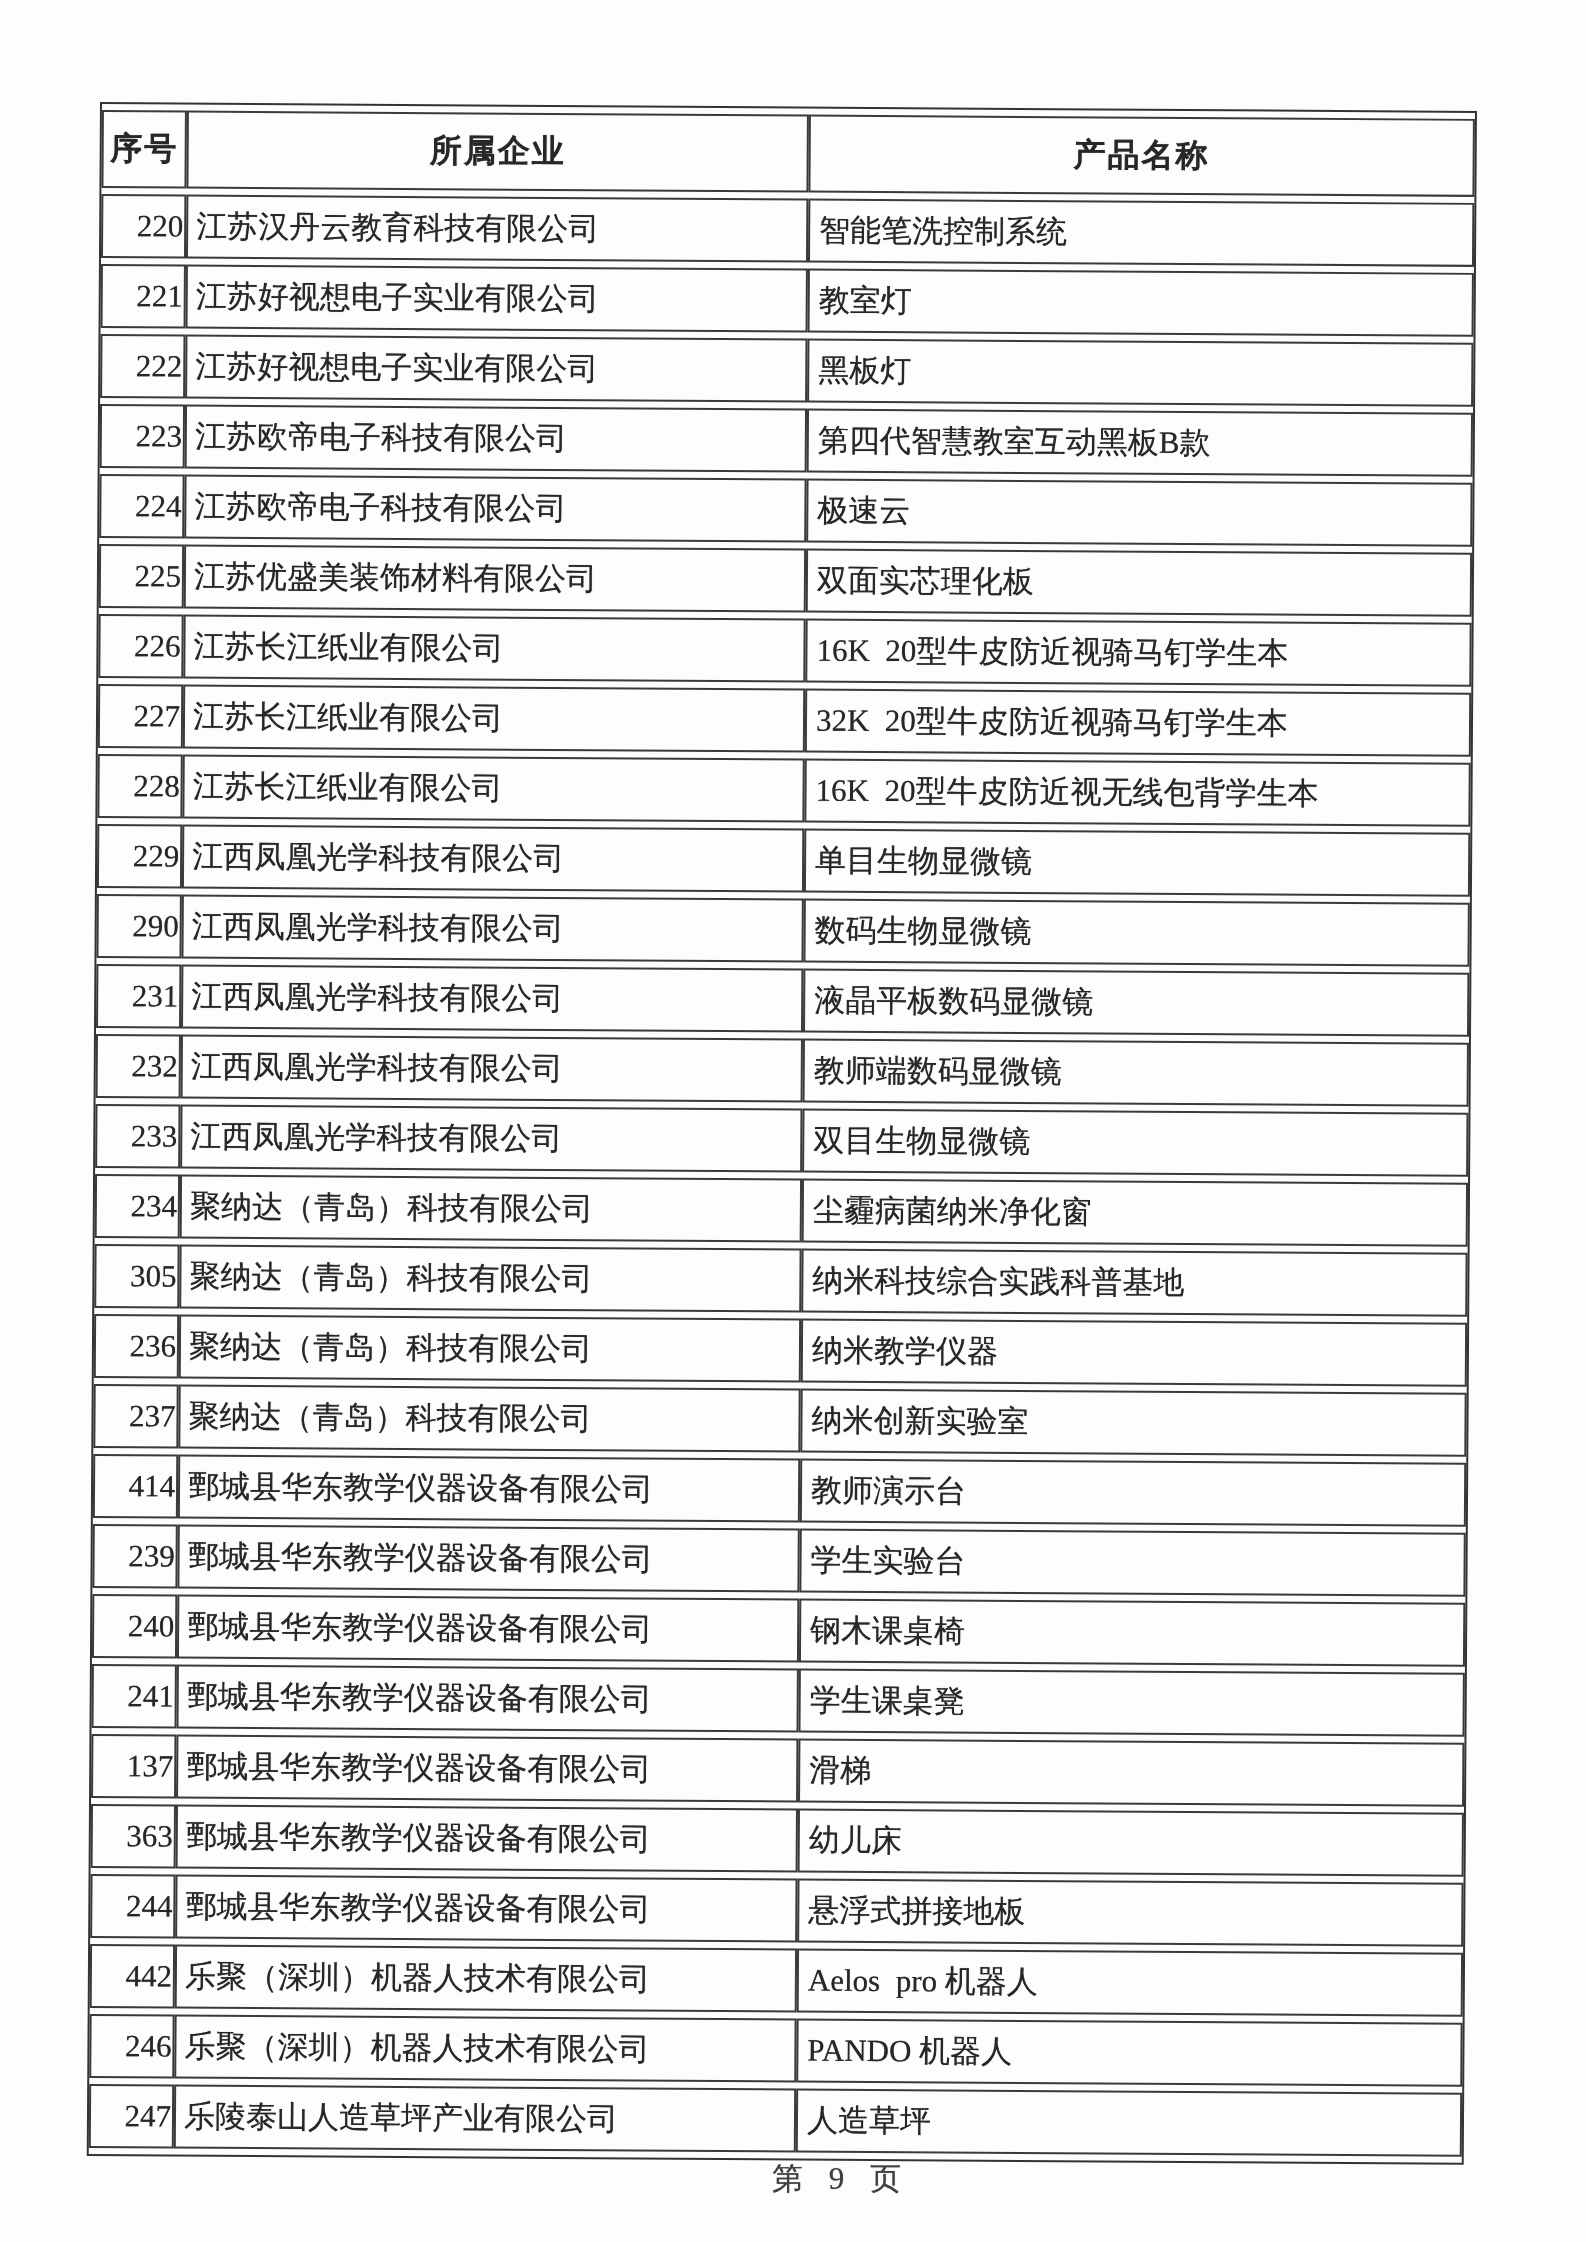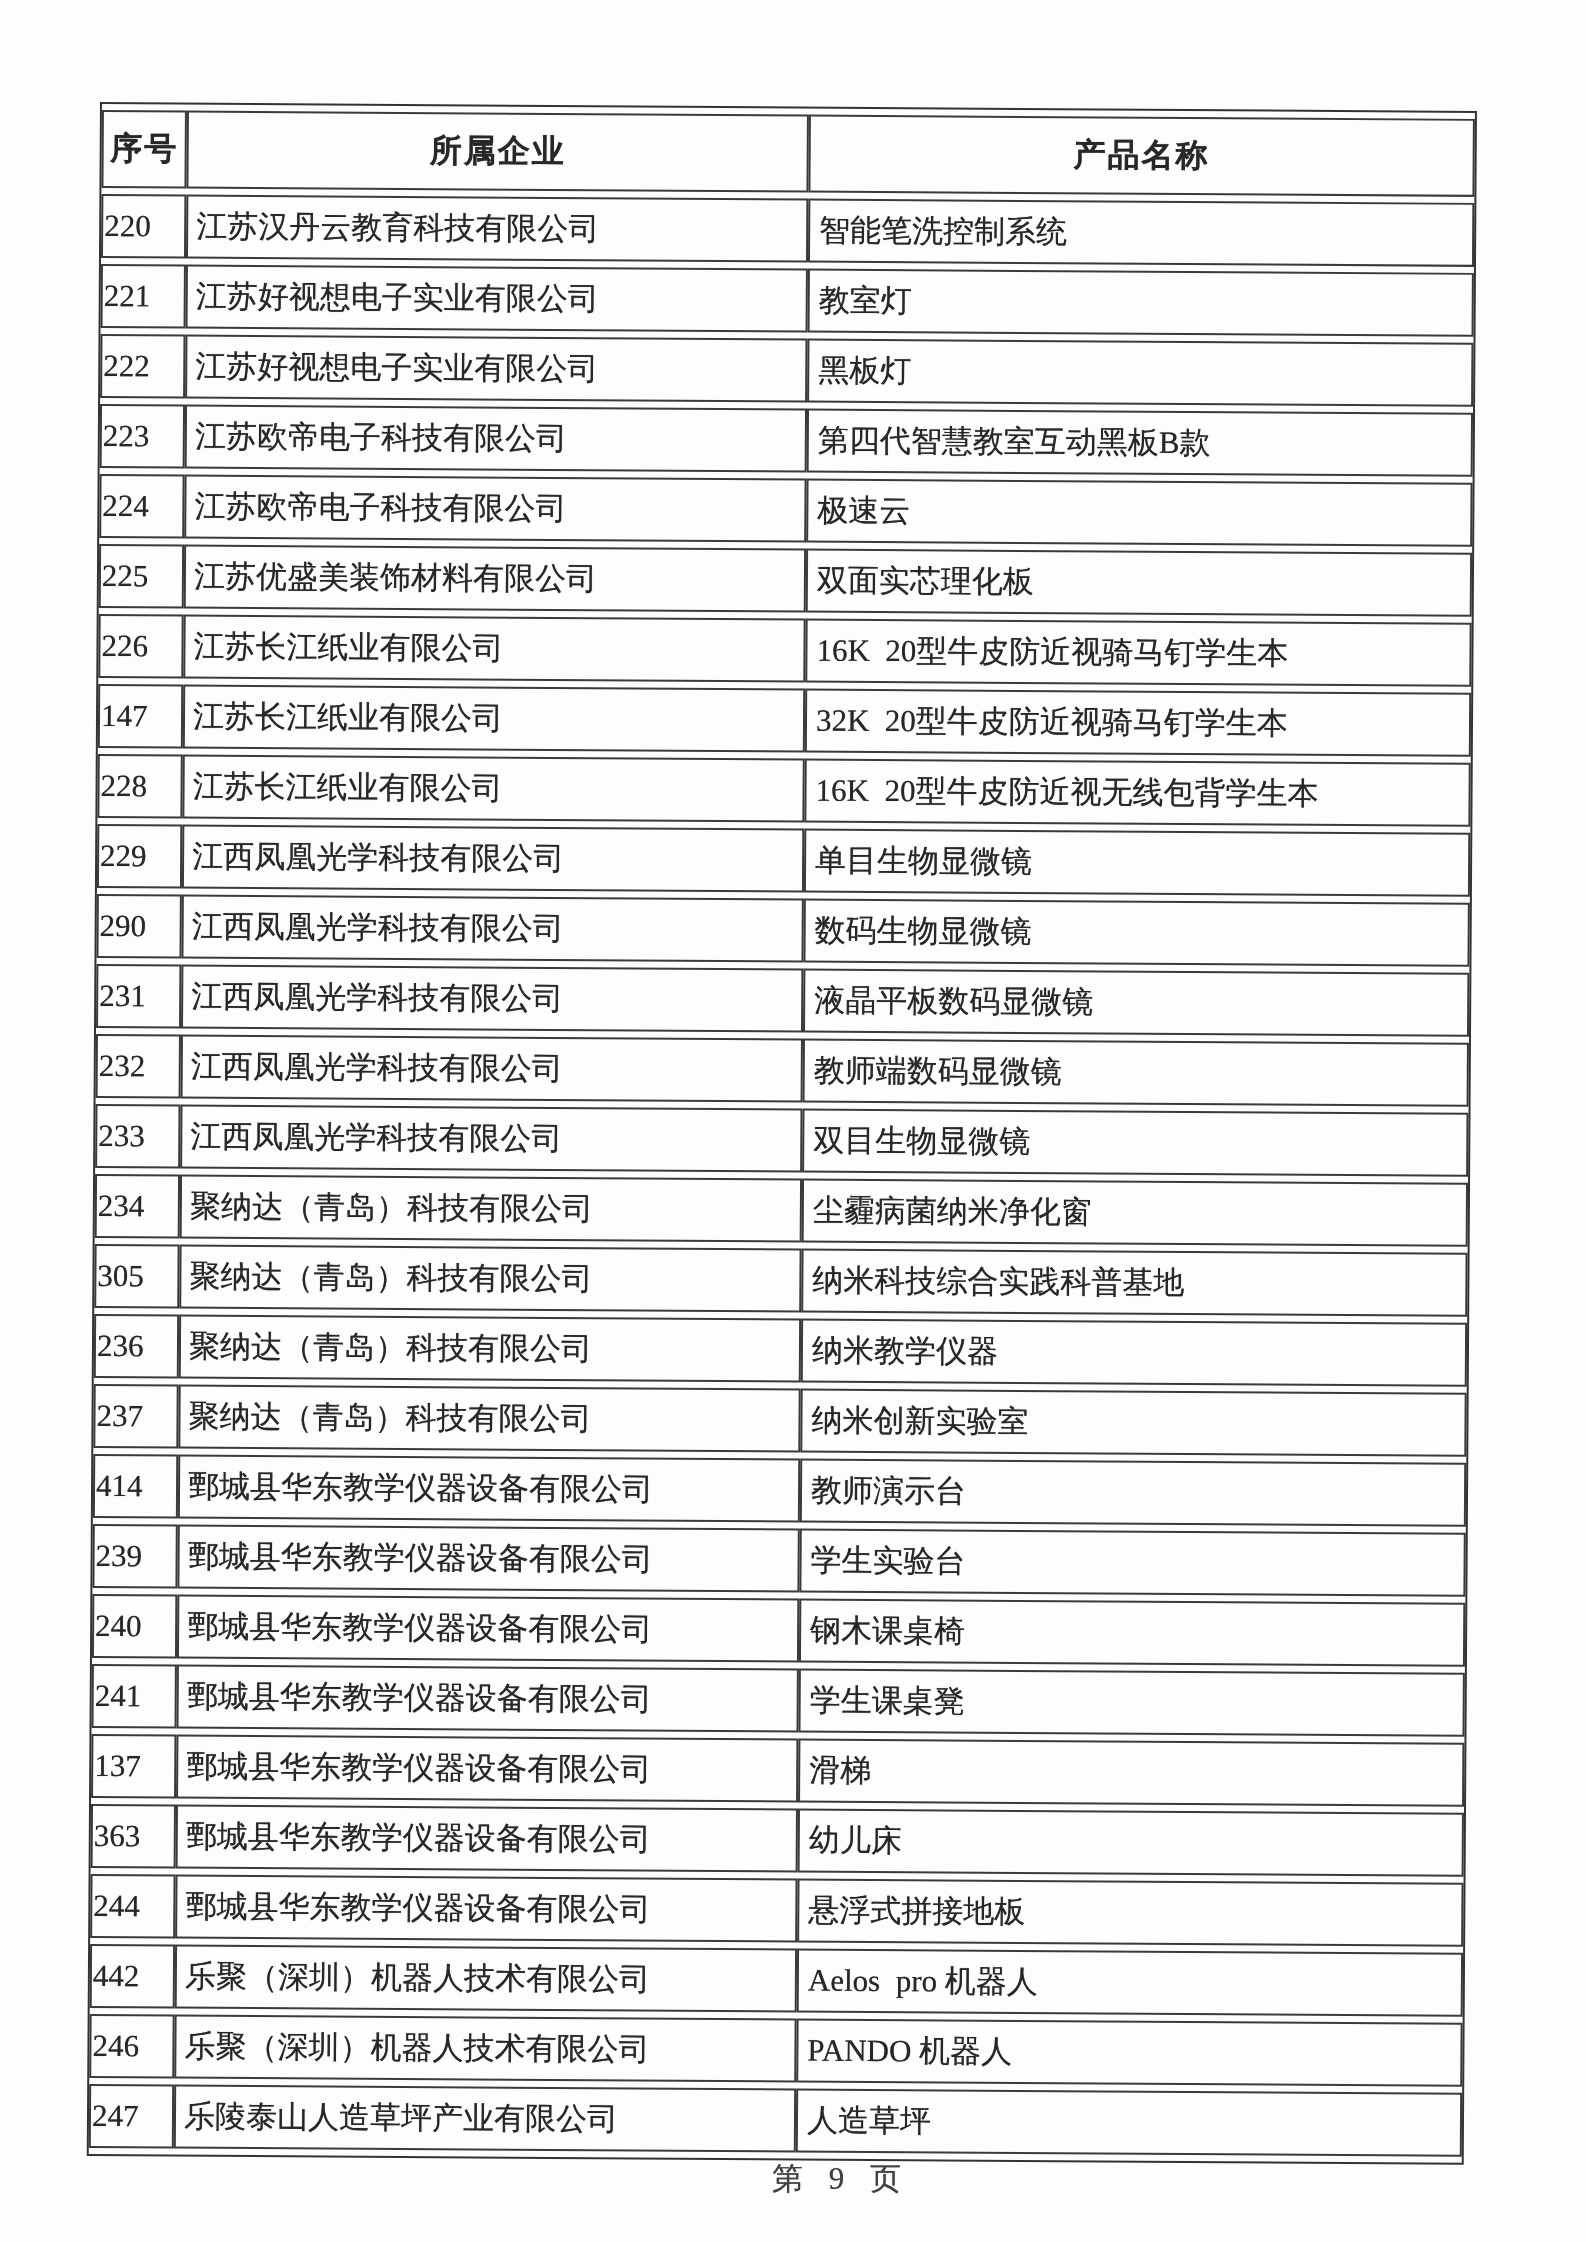--- a/index.html
+++ b/index.html
@@ -49,21 +49,21 @@
     font-weight: bold;
     text-align: center;
     letter-spacing: 2px;
   }
   td {
     height: 58px;
     font-size: 31px;
     font-weight: normal;
     white-space: pre-wrap;
   }
-  td.col-index   { text-align: left; }
+  td.col-index   { text-align: right; }
   td.col-company { text-align: left; padding-left: 8px;  }
   td.col-product { text-align: left; padding-left: 9px;  }
   .page-footer {
     position: absolute;
     left: 0;
     width: 1586px;
     top: 2158px;
     text-align: center;
     font-size: 31px;
     color: #404040;
@@ -128,21 +128,21 @@
     <td class="col-product">双面实芯理化板</td>
   </tr>
 
   <tr>
     <td class="col-index">226</td>
     <td class="col-company">江苏长江纸业有限公司</td>
     <td class="col-product">16K  20型牛皮防近视骑马钉学生本</td>
   </tr>
 
   <tr>
-    <td class="col-index">147</td>
+    <td class="col-index">227</td>
     <td class="col-company">江苏长江纸业有限公司</td>
     <td class="col-product">32K  20型牛皮防近视骑马钉学生本</td>
   </tr>
 
   <tr>
     <td class="col-index">228</td>
     <td class="col-company">江苏长江纸业有限公司</td>
     <td class="col-product">16K  20型牛皮防近视无线包背学生本</td>
   </tr>
 

